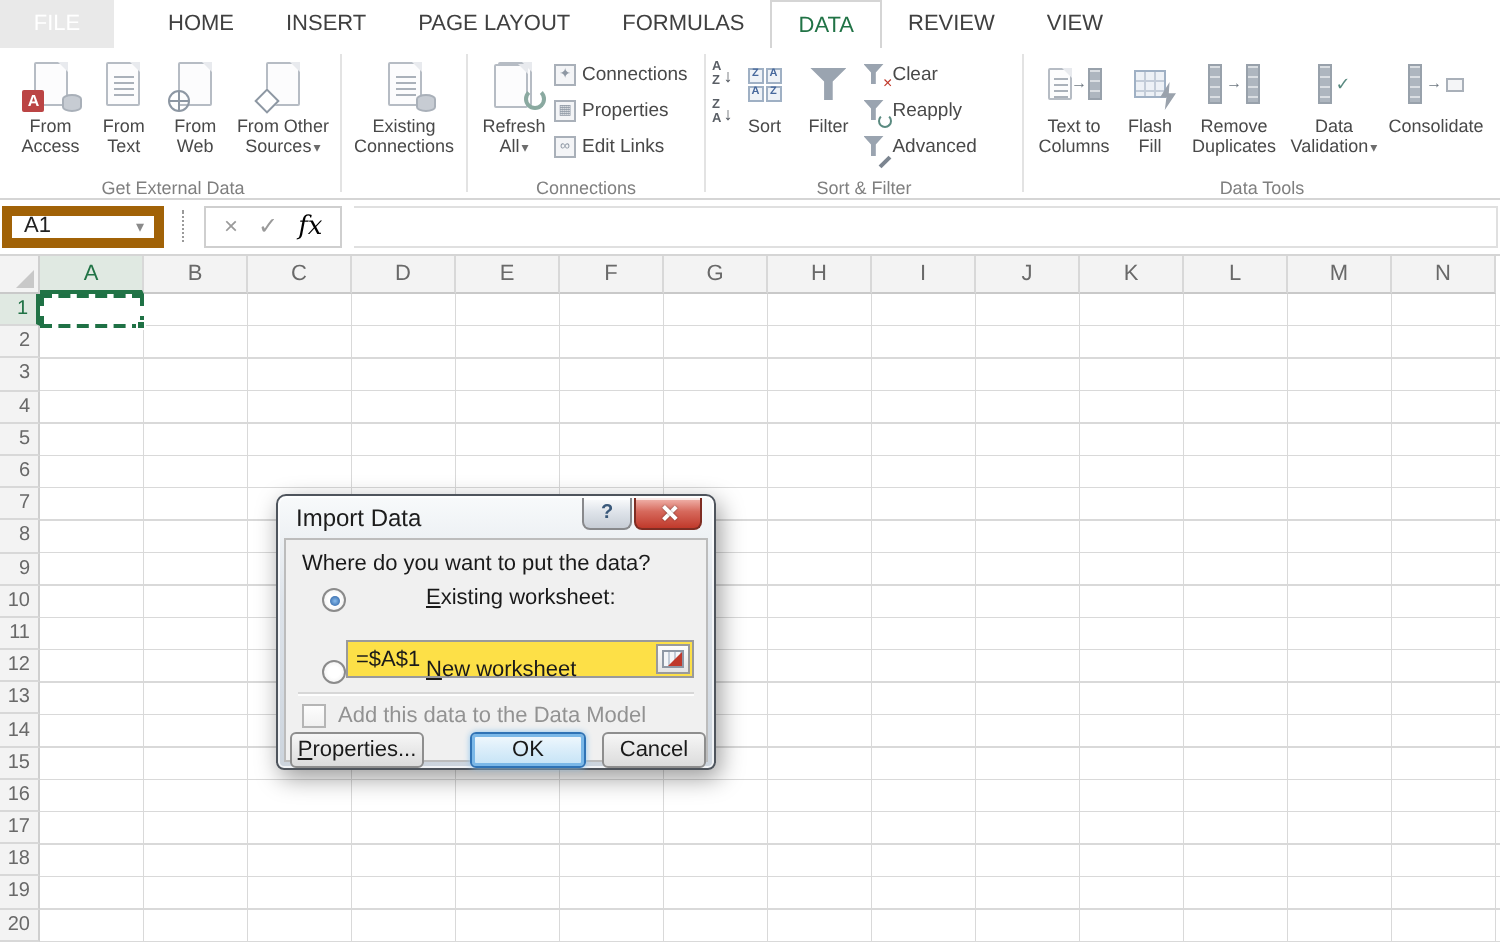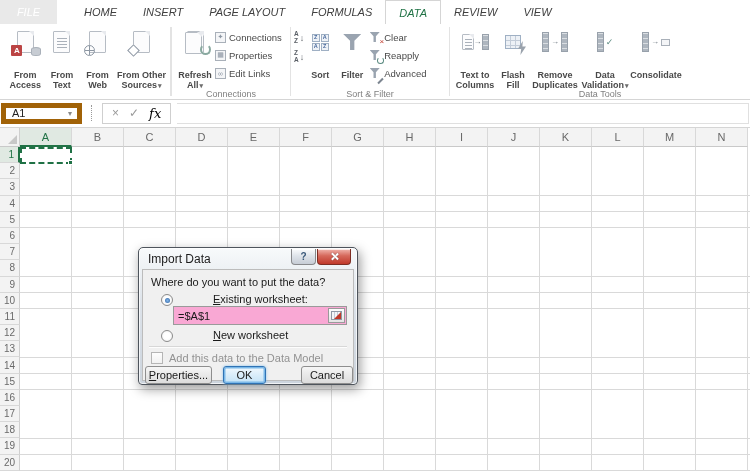--- a/index.html
+++ b/index.html
@@ -1,31 +1,31 @@
 <!DOCTYPE html>
 <html><head>
 <meta charset="utf-8">
 <style>
 * { margin:0; padding:0; box-sizing:border-box; }
 html,body { width:750px; height:471px; overflow:hidden; }
 body { font-family:"Liberation Sans",sans-serif; background:#fff; position:relative; color:#262626; }
 
 
 .tabs { height:24px; display:flex; align-items:stretch; background:#fff; }
-.tab { padding:0 13px; display:flex; align-items:center; font-size:11px; color:#404040; cursor:default;font-style:italic; }
+.tab { padding:0 13px; display:flex; align-items:center; font-size:11px; color:#404040; cursor:default; }
 .tab.file { background:#e9e9e9; color:#fff; width:57px; justify-content:center; margin-right:14px; }
 .tab.active { color:#217346; background:#fff; border:1px solid #d5d5d5; border-bottom:none; }
 
 
 .ribbon { height:76px; background:#fff; border-bottom:1px solid #d5d5d5; display:flex; align-items:stretch; padding-left:3px; }
 .group { position:relative; display:flex; align-items:flex-start; padding:2px 3px 13px 3px; }
 .gsep { width:1px; background:#e3e3e3; margin:3px 0; }
 .glabel { position:absolute; bottom:0; left:0; right:0; text-align:center; font-size:9px; color:#7f7f7f; white-space:nowrap; }
 .bigbtn { display:flex; flex-direction:column; align-items:center; font-size:9px; color:#494949; text-align:center; line-height:1.15; padding-top:2px; cursor:default; }
-.bigbtn .lbl { margin-top:14px;font-weight:bold; }
+.bigbtn .lbl { margin-top:2px; }
 .car { font-size:7px; color:#6d6d6d; margin-left:1px; }
 .smallcol { display:flex; flex-direction:column; justify-content:flex-start; gap:2px; padding-top:3px; }
 .smallbtn { display:flex; align-items:center; gap:3px; font-size:9.5px; color:#494949; height:16px; white-space:nowrap; cursor:default; }
 
 
 .ic { position:relative; width:28px; height:28px; display:flex; align-items:center; justify-content:center; }
 .page { width:17px; height:22px; background:#fcfcfd; border:1px solid #b6bcc4; border-radius:1px; position:relative; }
 .page::after { content:""; position:absolute; top:-1px; right:-1px; width:0; height:0; border-style:solid; border-width:0 5px 5px 0; border-color:transparent #e8eaee transparent transparent; }
 .badge { position:absolute; left:0; bottom:0; }
 .b-access { width:11px; height:11px; background:#b44; color:#fff; font-size:8px; font-weight:bold; display:flex; align-items:center; justify-content:center; border-radius:1px; }
@@ -96,21 +96,21 @@
 .xg { position:relative; width:9px; height:9px; }
 .xg::before,.xg::after { content:""; position:absolute; left:4px; top:0; width:1.6px; height:9px; background:#fff; box-shadow:0 0 1px rgba(0,0,0,.5); }
 .xg::before { transform:rotate(45deg); }
 .xg::after { transform:rotate(-45deg); }
 .dlg-client { position:absolute; top:21px; left:3px; right:3px; bottom:3px; background:#f0f0f0; border:1px solid #bcbcbc; font-size:11px; color:#1a1a1a; }
 .q { position:absolute; left:8px; top:6px; }
 .radio { position:absolute; width:12px; height:12px; border:1px solid #8b8b8b; border-radius:50%; background:radial-gradient(#fff 40%,#ececec); }
 .radio .dot { position:absolute; left:2.5px; top:2.5px; width:5px; height:5px; border-radius:50%; background:radial-gradient(#7fb2e5 10%,#255a9e); }
 .rlab { position:absolute;padding-left:36px; }
 .u { text-decoration:underline; }
-.dlg-input { position:absolute; left:30px; top:36px; width:174px; height:19px; background:#f9a8d4; border:1px solid #9a9a9a; display:flex; align-items:center; padding-left:4px; font-size:11px; }
+.dlg-input { position:absolute; left:30px; top:50px; width:174px; height:19px; background:#fde047; border:1px solid #9a9a9a; display:flex; align-items:center; padding-left:4px; font-size:11px; }
 .rangebtn { position:absolute; right:1px; top:1px; width:17px; height:15px; border:1px solid #9a9a9a; background:linear-gradient(#fdfdfd,#e4e4e4); display:flex; align-items:center; justify-content:center; }
 .rangeic { position:relative; width:11px; height:9px; border:1px solid #8f98a5; background:
   repeating-linear-gradient(to right,transparent 0 2px,#c3ccd8 2px 3px),#f4f6f9; }
 .rangeic::after { content:""; position:absolute; right:0; bottom:0; width:0; height:0; border-style:solid; border-width:0 0 7px 7px; border-color:transparent transparent #c0392b transparent; }
 .hr { position:absolute; left:6px; right:6px; top:76px; border-top:1px solid #d7d7d7; border-bottom:1px solid #fdfdfd; }
 .chk { position:absolute; left:8px; top:82px; width:12px; height:12px; border:1px solid #b5b5b5; background:linear-gradient(#fdfdfd,#f1f1f1); }
 .chklab { position:absolute; left:26px; top:82px; color:#929292; }
 .btn { position:absolute; top:96px; height:18px; border:1px solid #8e8e8e; border-radius:3px; background:linear-gradient(#f6f6f6,#eaeaea 45%,#dcdcdc); font-size:11px; color:#1a1a1a; display:flex; align-items:center; justify-content:center; }
 .btn.default { border:1px solid #2f73b5; box-shadow:0 0 0 1.5px #7ab8e8 inset, 0 0 3px #8ec4ec; background:linear-gradient(#f2f9fd,#dceefa 45%,#c4e3f6); }
 </style>
@@ -154,23 +154,35 @@
         </span>
       <span class="lbl">From Web</span>
     </div>
     <div class="bigbtn" style="width:53px">
       <span class="ic">
           <span class="page"></span>
           <span class="badge b-node" style="left:2px;bottom:1px"></span>
         </span>
       <span class="lbl"><span>From Other Sources</span><span class="car">▾</span></span>
     </div>
+    <div class="glabel">Get External Data</div>
   </div>
   <div class="gsep"></div>
 
+  <div class="group" style="width:62px">
+    <div class="bigbtn" style="width:56px">
+      <span class="ic">
+          <span class="page">
+            <span class="t-lines"></span>
+          </span>
+          <span class="cyl"></span>
+        </span>
+      <span class="lbl">Existing Connections</span>
+    </div>
+  </div>
   <div class="gsep"></div>
 
   <div class="group" style="width:118px">
     <div class="bigbtn" style="width:40px">
       <span class="ic">
           <span class="page"></span>
           <span class="page" style="position:absolute;left:4px;top:4px"></span>
           <span class="arc"></span>
         </span>
       <span class="lbl"><span>Refresh All</span><span class="car">▾</span></span>
@@ -401,20 +413,20 @@
     <span class="rlab" style="left:34px;top:59px"><span class="u">N</span><span>ew worksheet</span></span>
 
     <div class="hr"></div>
 
     <span class="chk"></span>
     <span class="chklab">Add this data to the Data Model</span>
 
     <div class="btn" style="left:2px;width:67px">
         <span><span class="u">P</span><span>roperties...</span></span>
       </div>
-    <div class="btn default" style="left:80px;width:43px">
+    <div class="btn default" style="left:92px;width:58px">
         <span>OK</span>
       </div>
     <div class="btn" style="left:158px;width:52px">
         <span>Cancel</span>
       </div>
   </div>
 </div>
 
 </body></html>

